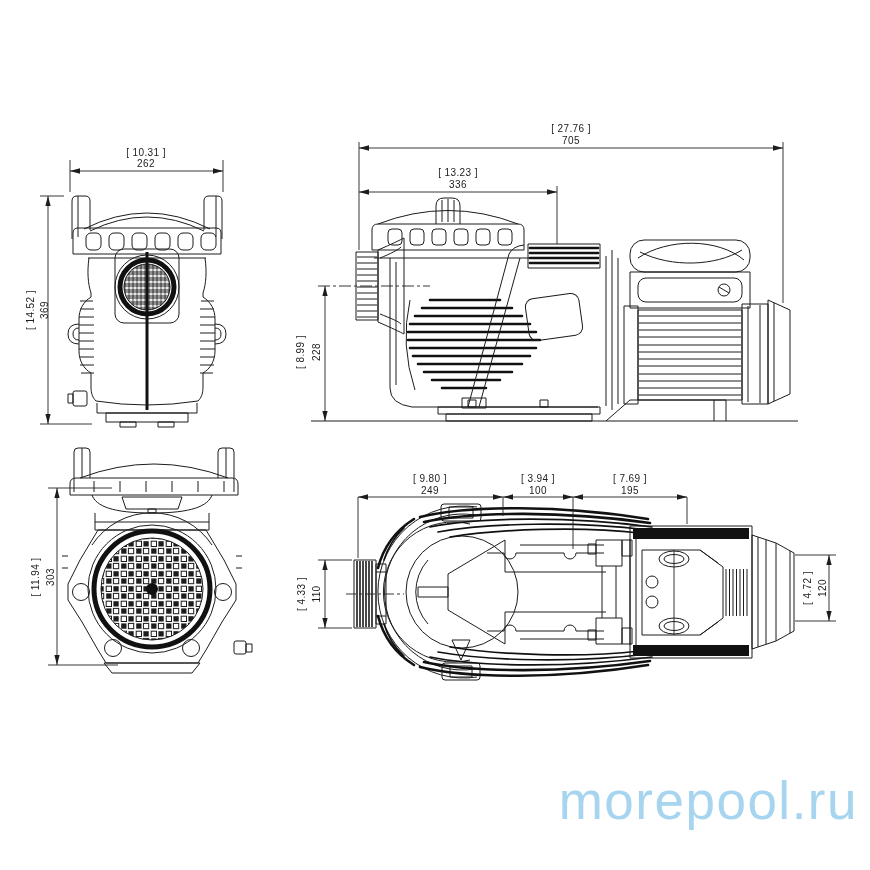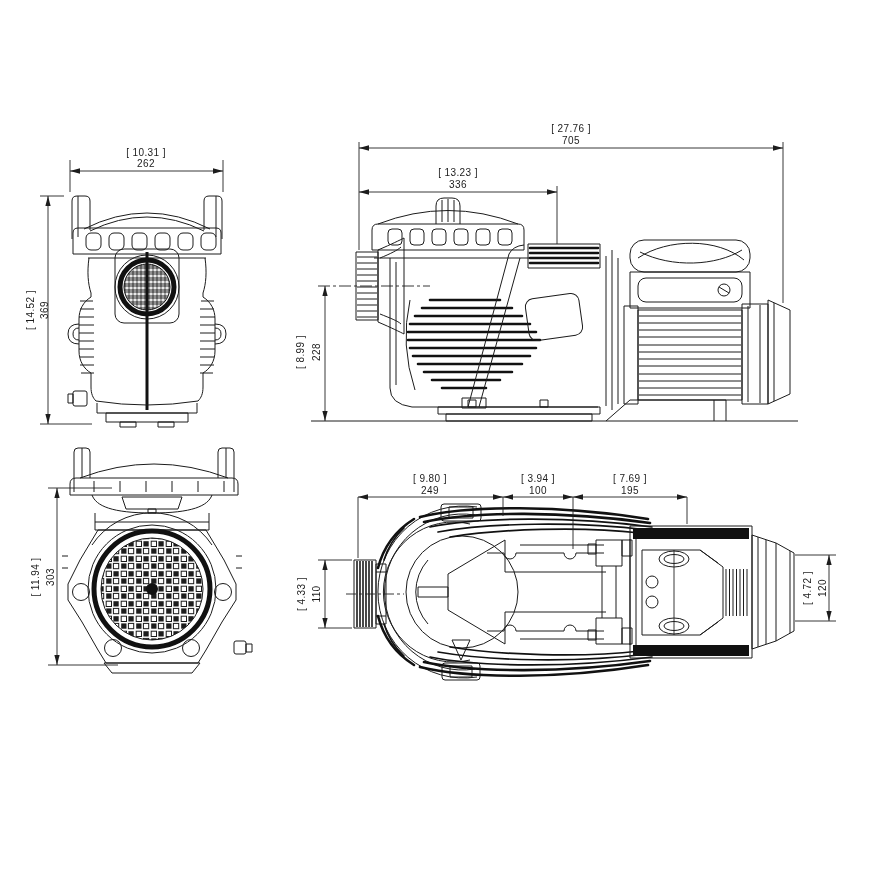--- a/index.html
+++ b/index.html
@@ -326,13 +326,14 @@
     <text class="dtxt" text-anchor="middle" x="317" y="597" transform="rotate(-90 317 594)">110</text>
   </g>
   <g>
     <path class="dim" d="M795,555 L836,555 M795,621 L836,621"></path>
     <line class="dim" x1="829" y1="555" x2="829" y2="621" marker-start="url(#ar)" marker-end="url(#ar)"></line>
     <text class="dtxt" text-anchor="middle" x="808" y="591" transform="rotate(-90 808 588)">[ 4.72 ]</text>
     <text class="dtxt" text-anchor="middle" x="823" y="591" transform="rotate(-90 823 588)">120</text>
   </g>
 </svg>
 
+<div class="watermark">morepool.ru</div>
 </div>
 
 </body></html>

